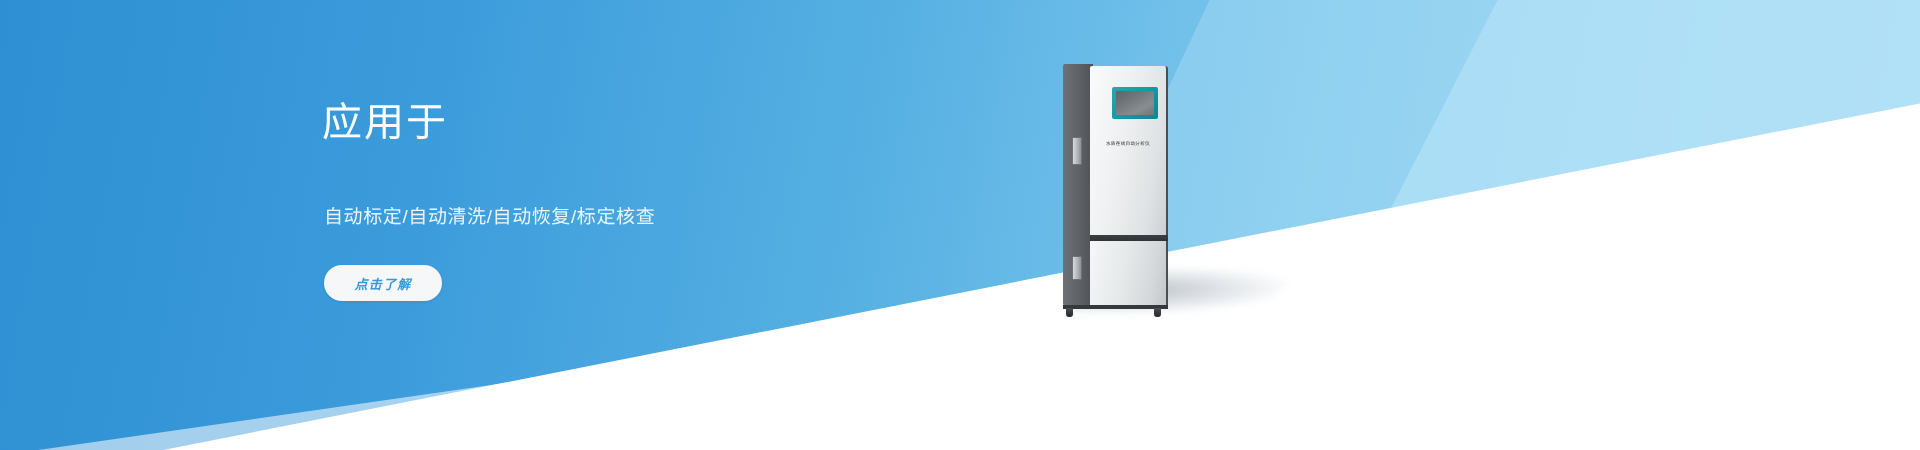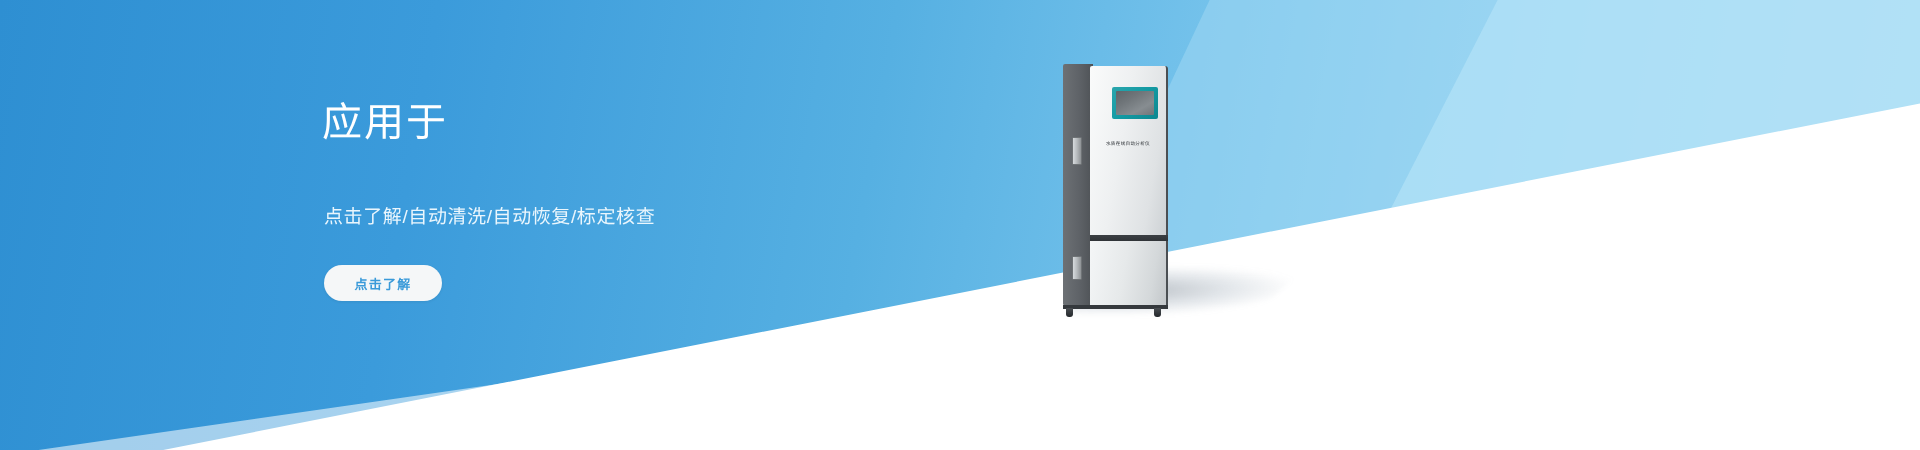--- a/index.html
+++ b/index.html
@@ -109,20 +109,21 @@
     color: #3a9ad9;
     font-family: inherit;
     font-size: 13px;
     font-weight: 700;
     letter-spacing: 1.2px;
     cursor: pointer;
     box-shadow: 0 1px 3px rgba(0,0,0,.07);
     display: flex;
     align-items: center;
     justify-content: center;
+    font-style: italic;
   }
 
   
   .device {
     position: absolute;
     left: 1063px;
     top: 64px;
     width: 122px;
     height: 245px;
   }
@@ -261,21 +262,21 @@
   <div class="bg-wedge-light2"></div>
   <div class="bg-white-sweep2"></div>
   <div class="bg-white-sweep"></div>
 
   <div class="content">
 
     <h1 class="headline">
       <span class="headline-line">应用于</span>
     </h1>
 
-    <div class="subtitle">点击了解/自动清洗/自动恢复/标定核查</div>
+    <div class="subtitle">自动标定/自动清洗/自动恢复/标定核查</div>
 
     <button class="cta-button">点击了解</button>
   </div>
 
   <div class="device-shadow"></div>
 
   <div class="device">
     <div class="dev-side"></div>
     <div class="dev-top"></div>
     <div class="dev-split"></div>

